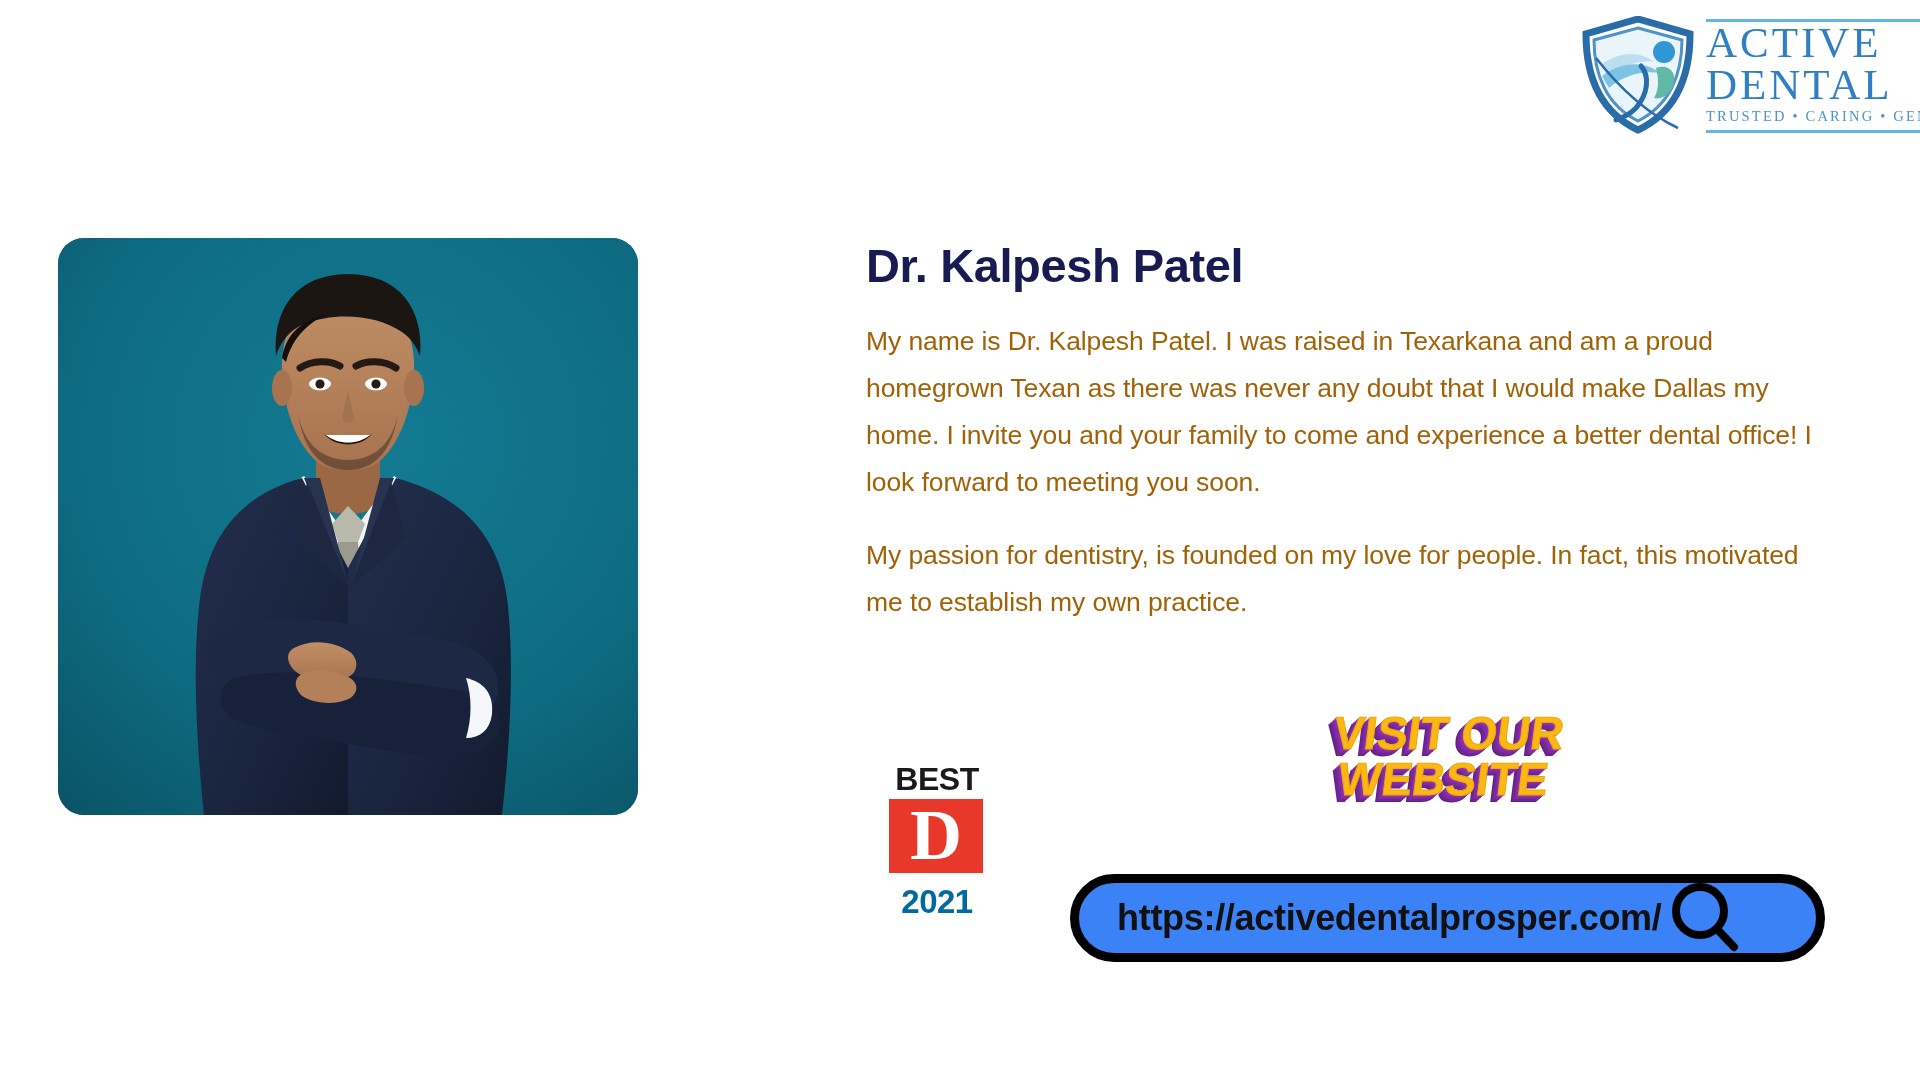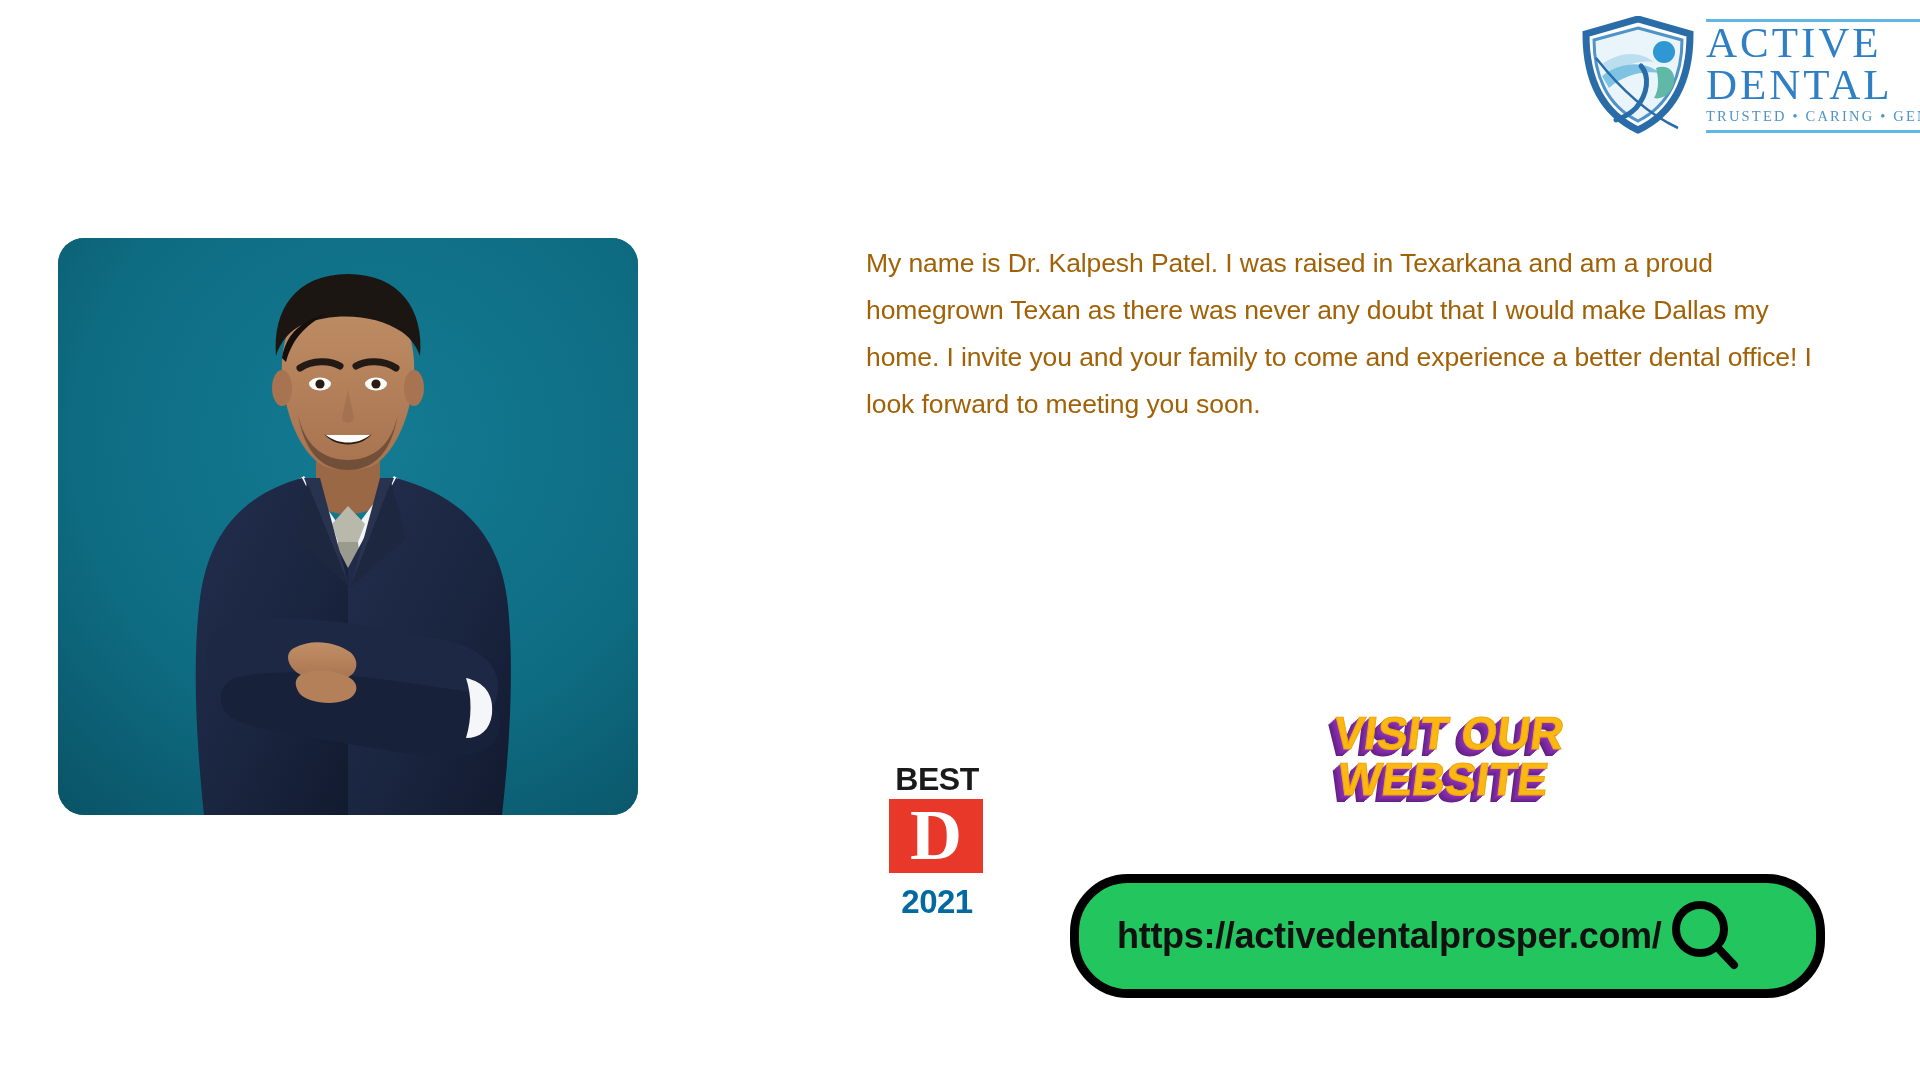--- a/index.html
+++ b/index.html
@@ -175,25 +175,25 @@
     -webkit-text-stroke: 1px #f0a50c;
   }
   .visit-line.two { margin-top: 2px; }
 
   
   .url-pill {
     position: absolute;
     left: 1070px;
     top: 874px;
     width: 755px;
-    height: 124px;
+    height: 88px;
     box-sizing: border-box;
     border: 9px solid #000000;
     border-radius: 58px;
-    background: #22c55e;
+    background: #3b82f6;
     display: flex;
     align-items: center;
     justify-content: flex-start;
     padding: 0 16px 0 38px;
   }
   .url-text {
     font-family: "Liberation Sans", sans-serif;
     font-weight: bold;
     font-size: 36px;
     color: #111111;
@@ -296,21 +296,23 @@
     <path d="M290 152 L284 180 C284 186 296 186 296 180 Z" fill="#9c6d4c" opacity="0.65"></path>
 
     <path d="M240 176 C246 214 264 232 290 232 C316 232 334 214 340 176 C334 206 316 222 290 222 C264 222 246 206 240 176 Z" fill="#3a2a20" opacity="0.5"></path>
 
     <path d="M266 196 C278 210 302 210 314 196 C302 204 278 204 266 196 Z" fill="#2a1a12"></path>
     <path d="M268 197 C280 207 300 207 312 197 Z" fill="#fdfdfd"></path>
   </svg>
 </div>
 
 <div class="content">
+  <h1 class="doc-name">Dr. Kalpesh Patel</h1>
   <p class="bio-para">My name is Dr. Kalpesh Patel. I was raised in Texarkana and am a proud homegrown Texan as there was never any doubt that I would make Dallas my home. I invite you and your family to come and experience a better dental office! I look forward to meeting you soon.</p>
+  <p class="bio-para second"> My passion for dentistry, is founded on my love for people. In fact, this motivated me to establish my own practice.</p>
 </div>
 
 <div class="best-d-badge">
   <span class="best-d-top">BEST</span>
   <span class="best-d-square">
     <span class="best-d-letter">D</span>
   </span>
   <span class="best-d-year">2021</span>
 </div>
 

